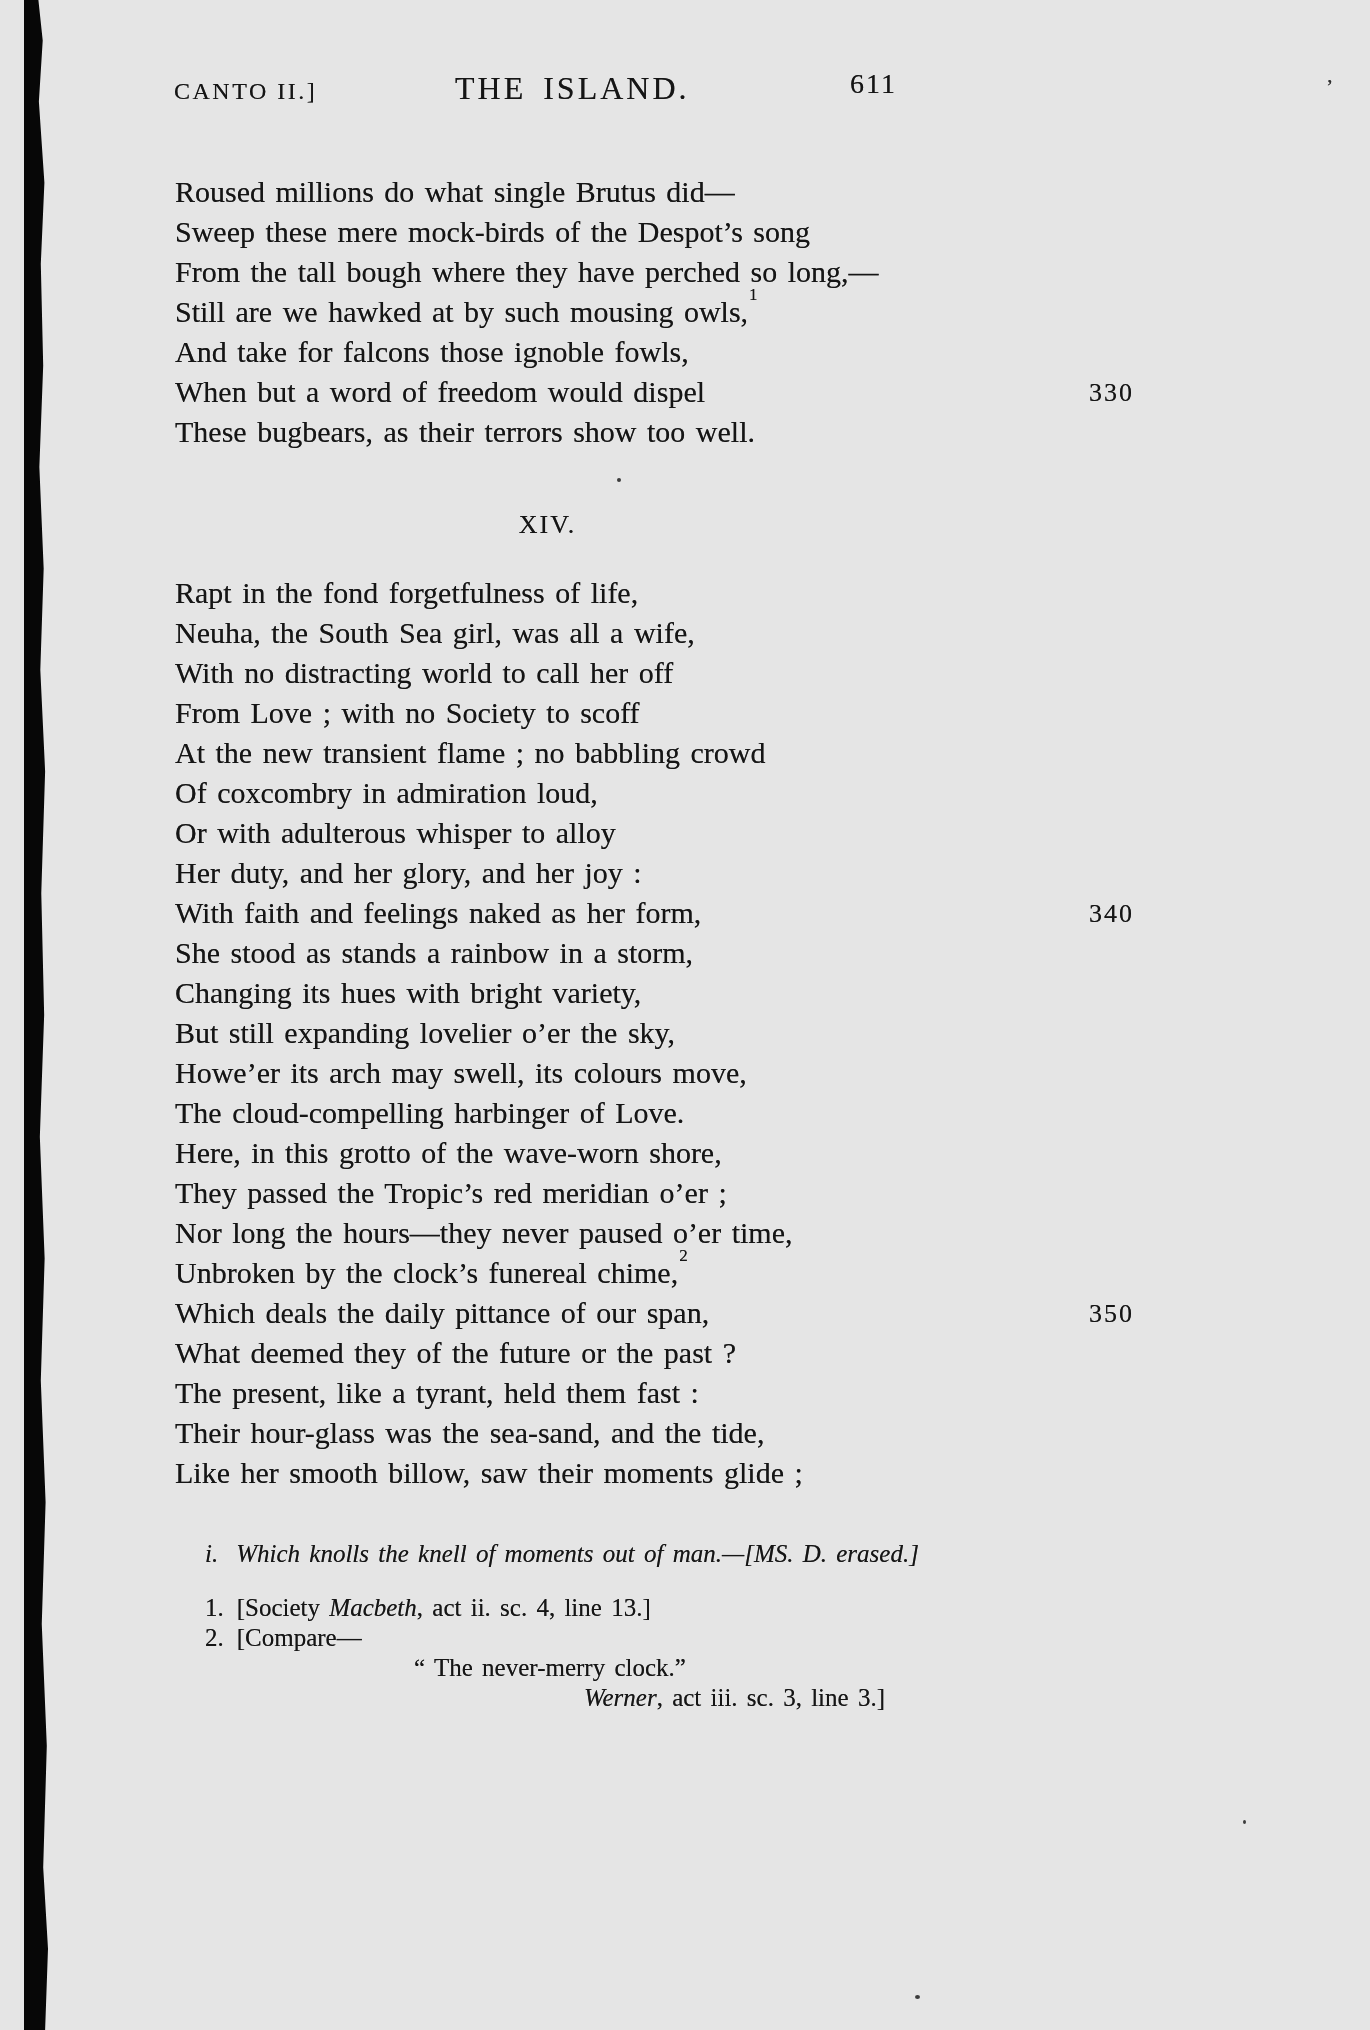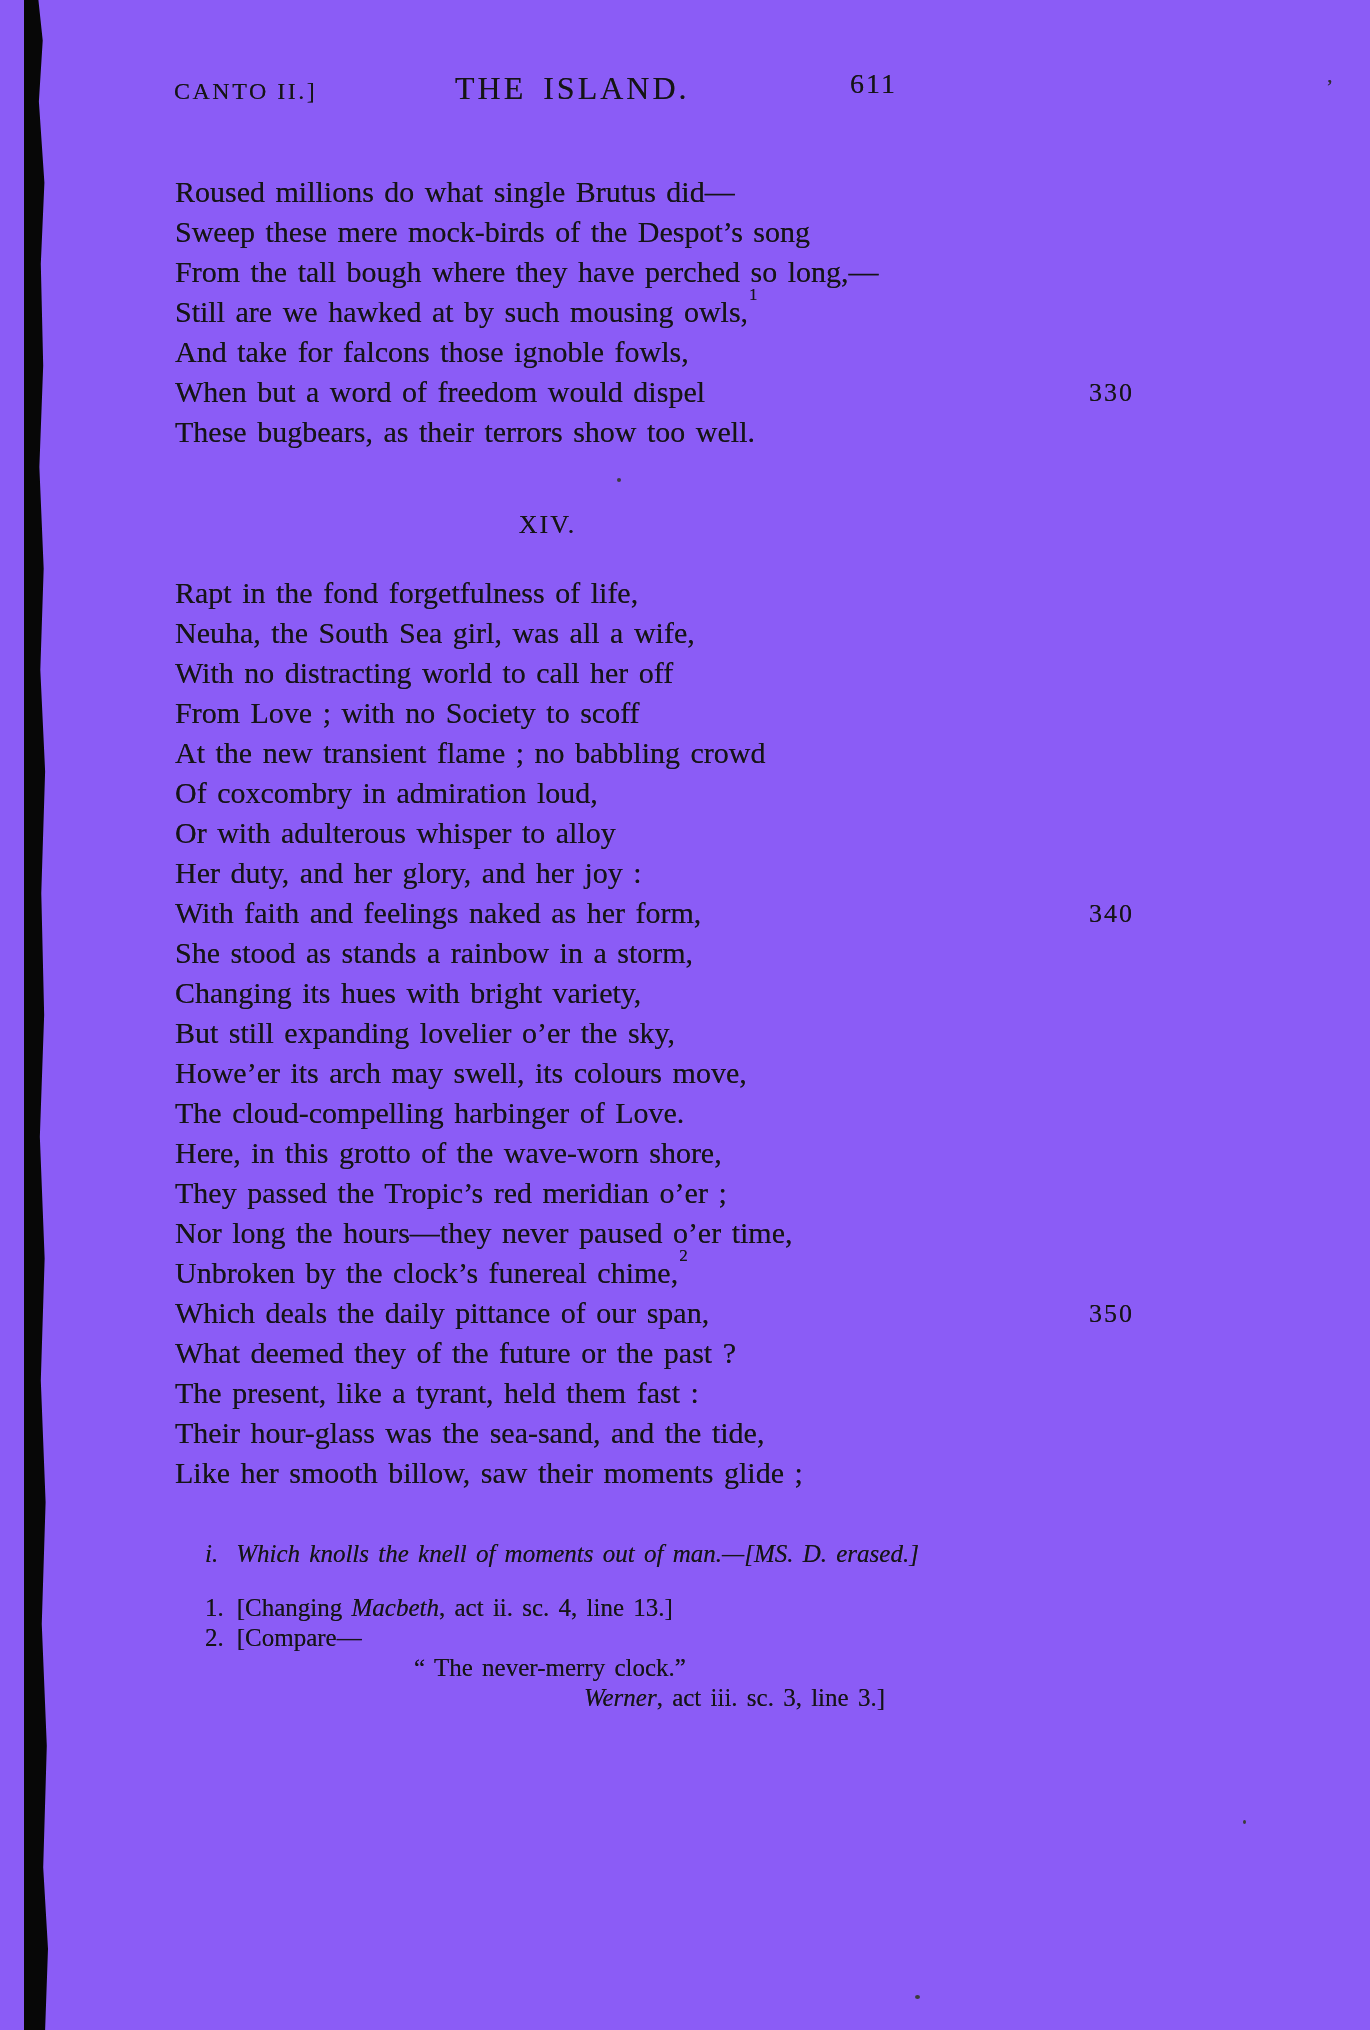--- a/index.html
+++ b/index.html
@@ -1,21 +1,21 @@
 <!DOCTYPE html>
 <html><head>
 <meta charset="utf-8">
 <title>The Island — Canto II, p. 611</title>
 <style>
   * { margin:0; padding:0; box-sizing:border-box; }
   html,body { background:#ffffff; }
   .page{
     position:relative;
     width:1370px; height:2030px;
-    background:#8b5cf6;
+    background:#e5e5e5;
     font-family:"Liberation Serif","DejaVu Serif",serif;
     color:#151515;
     overflow:hidden;
     text-shadow:0 0 .5px rgba(10,10,10,.6);
   }
   
   .binding{
     position:absolute; left:24px; top:0; width:24px; height:2030px;
     background:#070707;
     clip-path:polygon(0 0,60% 0,78% 2%,62% 5%,85% 9%,70% 13%,80% 18%,64% 23%,
@@ -101,21 +101,21 @@
       <div class="line"><span>The present, like a tyrant, held them fast :</span></div>
       <div class="line"><span>Their hour-glass was the sea-sand, and the tide,</span></div>
       <div class="line"><span>Like her smooth billow, saw their moments glide ;</span></div>
     </div>
 
     <div class="footnotes">
       <div class="fn fn-variant">
         <span class="label">i.</span><span>Which knolls the knell of moments out of man.—[MS. D. erased.]</span>
       </div>
       <div class="fn">
-        <span class="label">1.</span><span>[Changing </span><em>Macbeth</em><span>, act ii. sc. 4, line 13.]</span>
+        <span class="label">1.</span><span>[Society </span><em>Macbeth</em><span>, act ii. sc. 4, line 13.]</span>
       </div>
       <div class="fn">
         <span class="label">2.</span><span>[Compare—</span>
       </div>
       <div class="fn fn-quote">“ The never-merry clock.”</div>
       <div class="fn fn-source">
         <em>Werner</em><span>, act iii. sc. 3, line 3.]</span>
       </div>
     </div>
   </div>

